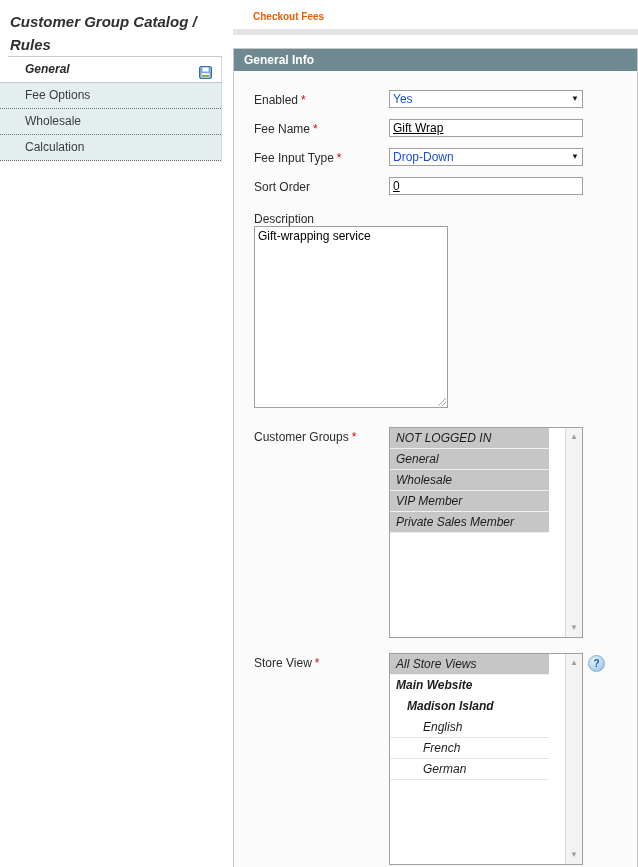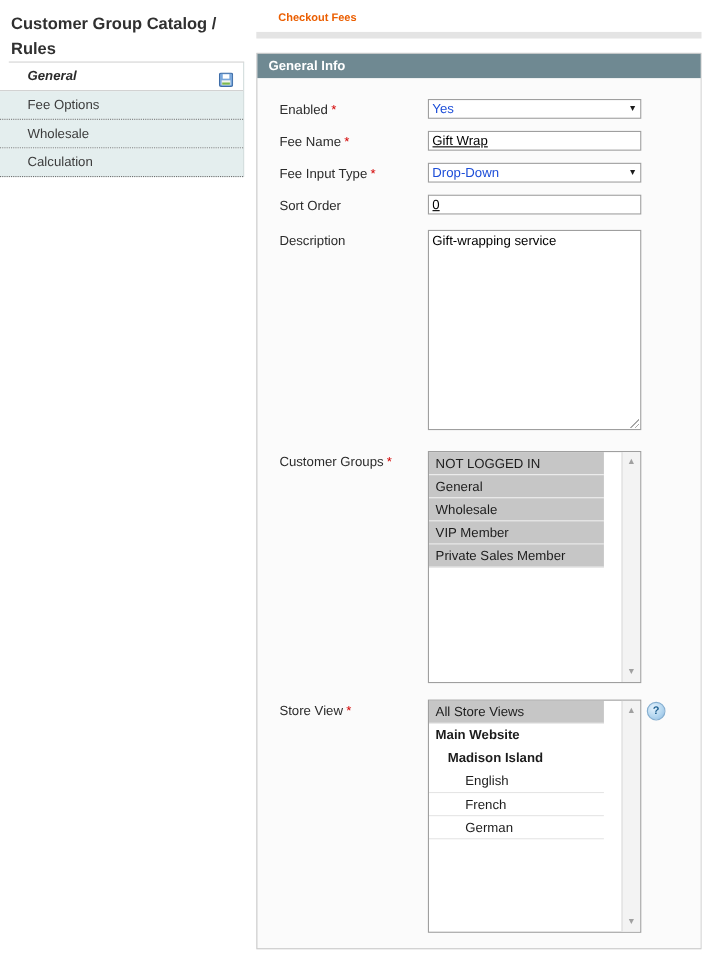--- a/index.html
+++ b/index.html
@@ -2,41 +2,41 @@
 <html><head>
 <meta charset="utf-8">
 <style>
   * { margin:0; padding:0; box-sizing:border-box; }
   html,body { background:#fff; }
   body { font-family:"Liberation Sans", sans-serif; font-size:12px; color:#2b2b2b; }
   #stage { position:relative; width:638px; height:867px; overflow:hidden; background:#fff; }
 
   
   .sidebar { position:absolute; left:0; top:0; width:222px; }
-  .side-title { padding:10px 10px 0 10px; font-size:15px; font-weight:bold; color:#303030; line-height:23px; height:56px; }
+  .side-title { padding:10px 10px 0 10px; font-size:15px; font-weight:bold; color:#303030; line-height:23px; height:56px;font-style:italic; }
   .side-divider { margin-left:8px; border-top:1px solid #c9c9c9; }
   .tabs { list-style:none; border-right:1px solid #cfdada; }
   .tab { height:26px; line-height:25px; padding-left:25px; background:#e4eeee;
          border-bottom:1px dotted #6e6e6e; color:#3c3c3c; cursor:pointer; position:relative; }
   .tab.active { background:#fff; font-weight:bold; font-style:italic; color:#2b2b2b;
                 border-bottom:1px solid #c7c7c7; }
   .tab .disk { position:absolute; right:9px; top:6px; width:13px; height:13px; }
 
   
   .main { position:absolute; left:233px; top:0; width:405px; }
   .page-head { margin:8px 0 0 20px; font-size:10px; font-weight:bold; color:#eb5e00; line-height:17px; }
   .head-bar { margin-top:4px; height:6px; background:#e4e4e4; }
 
   .fieldset { margin-top:13px; border:1px solid #c9c9c9; background:#fbfbfb; }
   .legend { height:22px; line-height:22px; background:#6f8992; color:#ffffff; font-weight:bold; padding-left:10px; }
   .fs-body { padding:19px 0 14px 20px; }
 
   .row { display:flex; align-items:flex-start; margin-bottom:11px; }
   .row.mb14 { margin-bottom:14px; }
-  .row.mb19 { margin-bottom:19px; }
+  .row.mb19 { margin-bottom:19px;flex-direction:column; }
   .row.mb15 { margin-bottom:15px; }
   .row.mb0  { margin-bottom:0; }
   .lbl { width:135px; padding-top:3px; color:#2b2b2b; }
   .req { color:#d40707; margin-left:3px; }
 
   .ctl { width:194px; }
   .selectbox { width:194px; height:18px; border:1px solid #9f9f9f; background:#fff; display:flex;
                align-items:center; justify-content:space-between; padding:0 3px; cursor:default; }
   .selectbox .val { color:#1d4ed8; }
   .selectbox .arrow { font-size:8px; color:#1c1c1c; line-height:1; }
@@ -46,21 +46,21 @@
   textarea.ta { width:194px; height:182px; border:1px solid #9f9f9f; background:#fff; padding:2px 3px;
                 font-family:"Liberation Sans", sans-serif; font-size:12px; color:#000; resize:none; overflow:hidden; }
   .resize-handle { position:absolute; right:2px; bottom:2px; width:10px; height:10px;
       background:repeating-linear-gradient(135deg, transparent 0 2px, #a8a8a8 2px 3px);
       clip-path:polygon(100% 0, 100% 100%, 0 100%); }
 
   
   .listbox { position:relative; width:194px; border:1px solid #9f9f9f; background:#fff; overflow:hidden; }
   .lb-groups { height:211px; }
   .lb-stores { height:212px; }
-  .opts { margin-right:33px; }
+  .opts { margin-right:33px;font-style:italic; }
   .opt { height:21px; line-height:20px; padding-left:6px; border-bottom:1px solid #e5e5e5; color:#1c1c1c;
          white-space:nowrap; overflow:hidden; cursor:default; }
   .opt.sel { background:#c6c6c6; border-bottom:1px solid #f0f0f0; }
   .opt.grp { font-weight:bold; border-bottom:none; }
   .opt.ind1 { padding-left:17px; }
   .opt.ind2 { padding-left:33px; }
   .scrollbar { position:absolute; top:0; right:0; width:17px; height:100%; background:#f3f3f3;
                border-left:1px solid #dcdcdc; }
   .scroll-up, .scroll-down { position:absolute; left:0; width:100%; text-align:center;
                font-size:8px; color:#a0a0a0; line-height:14px; }

